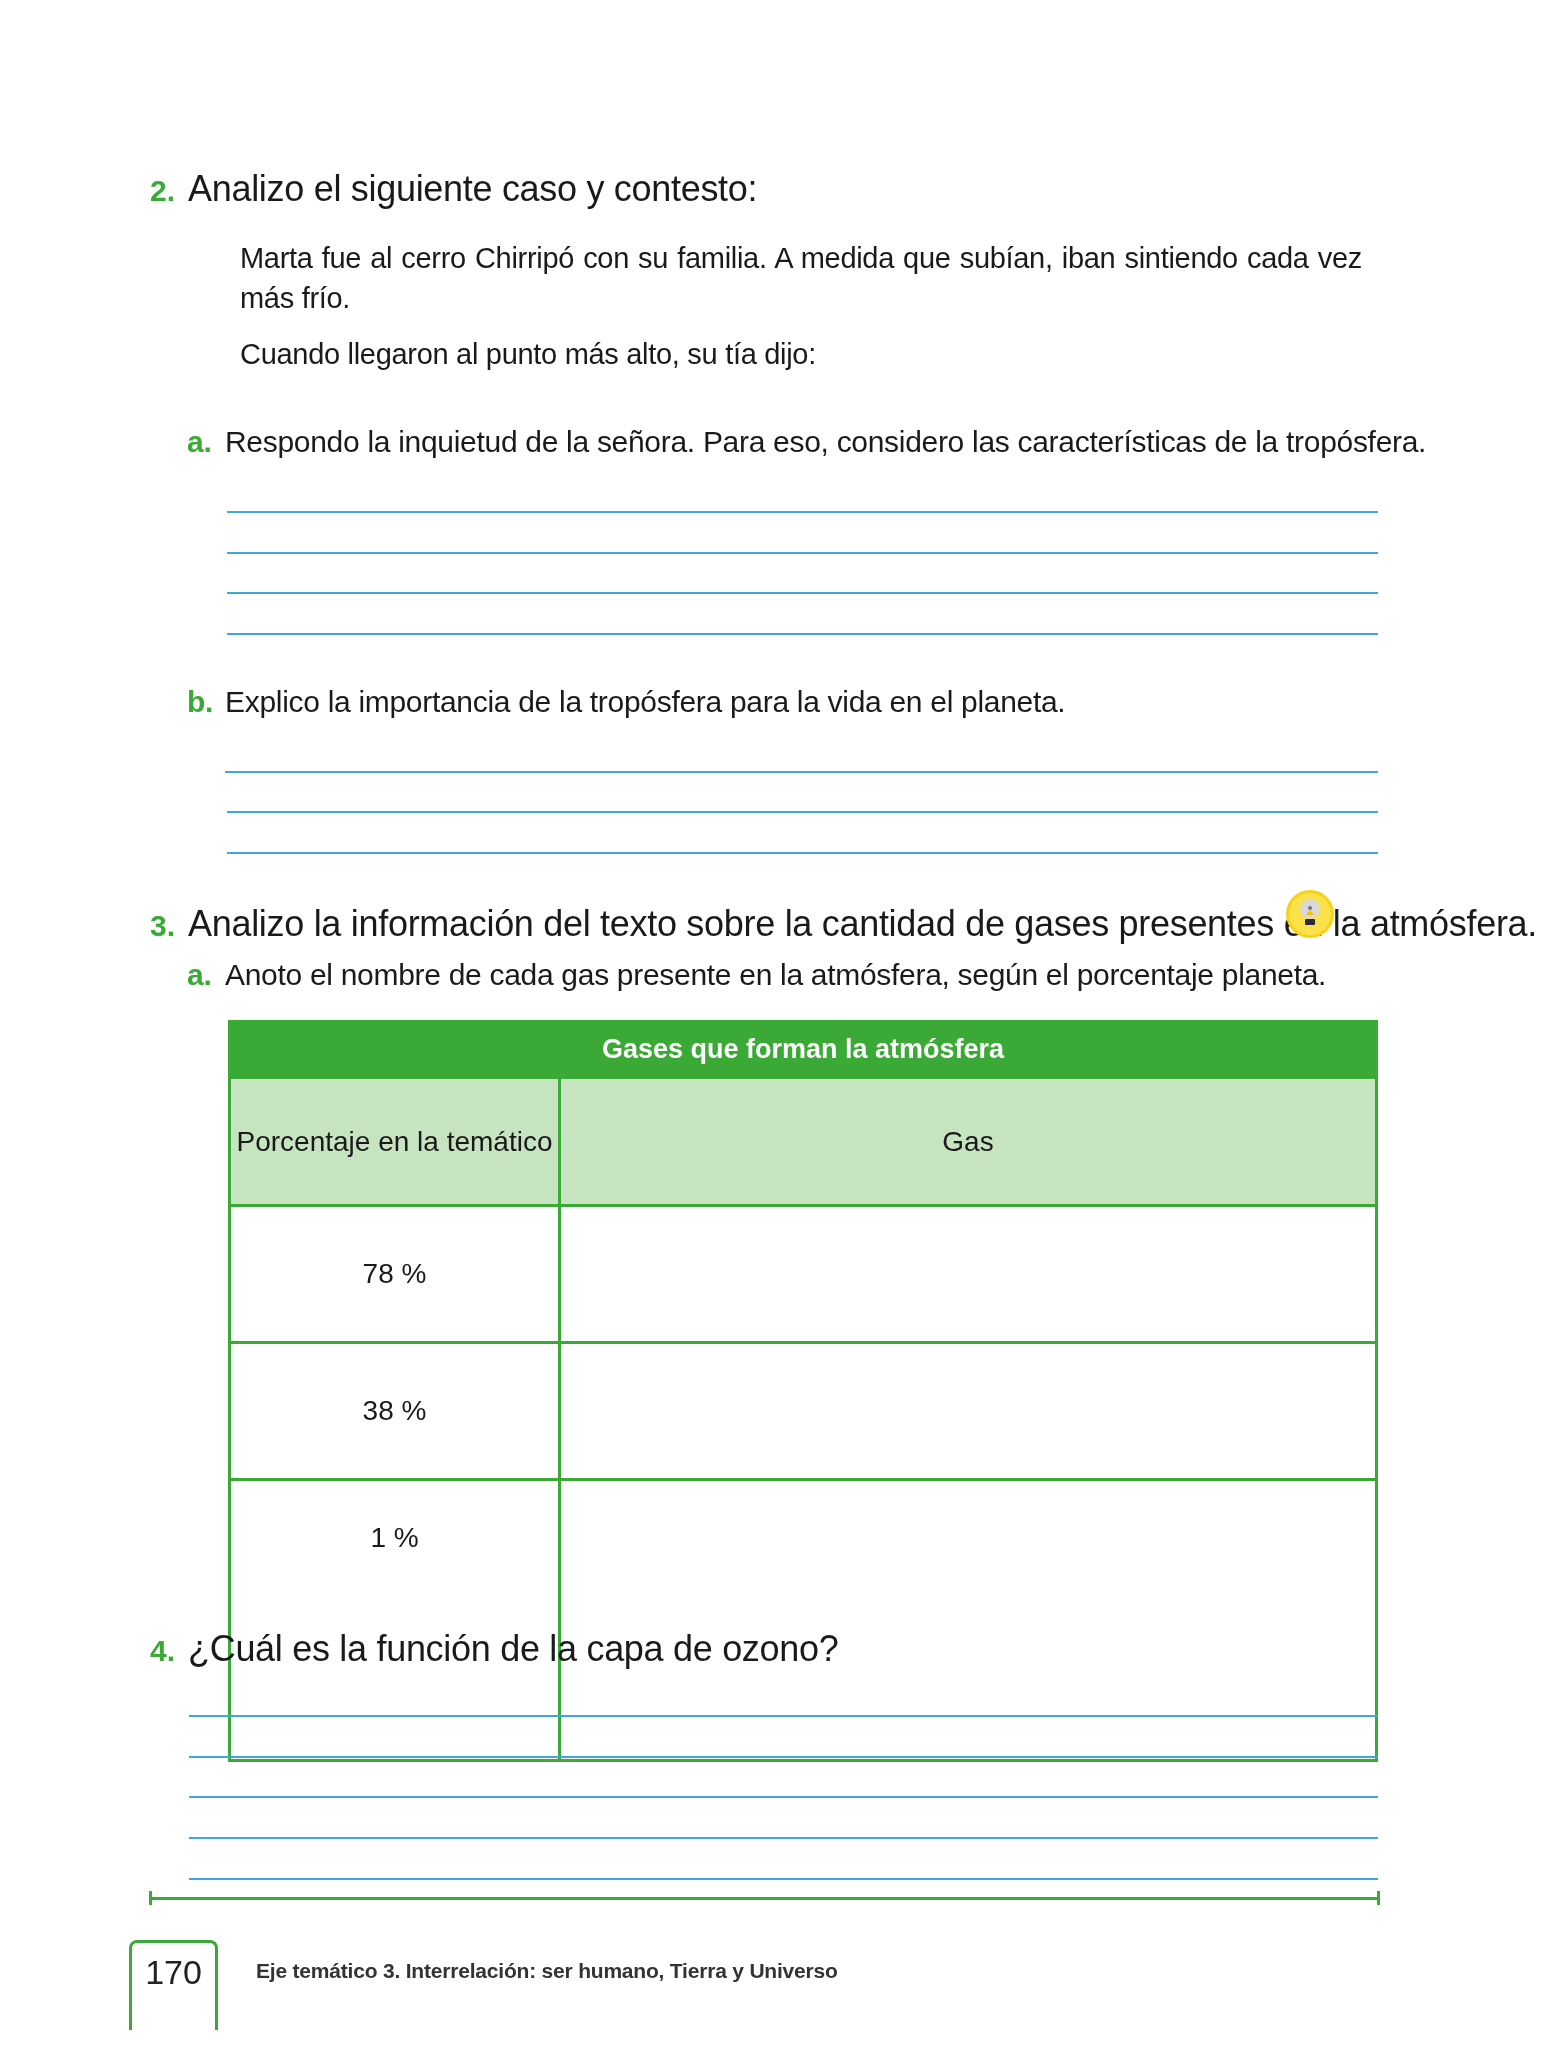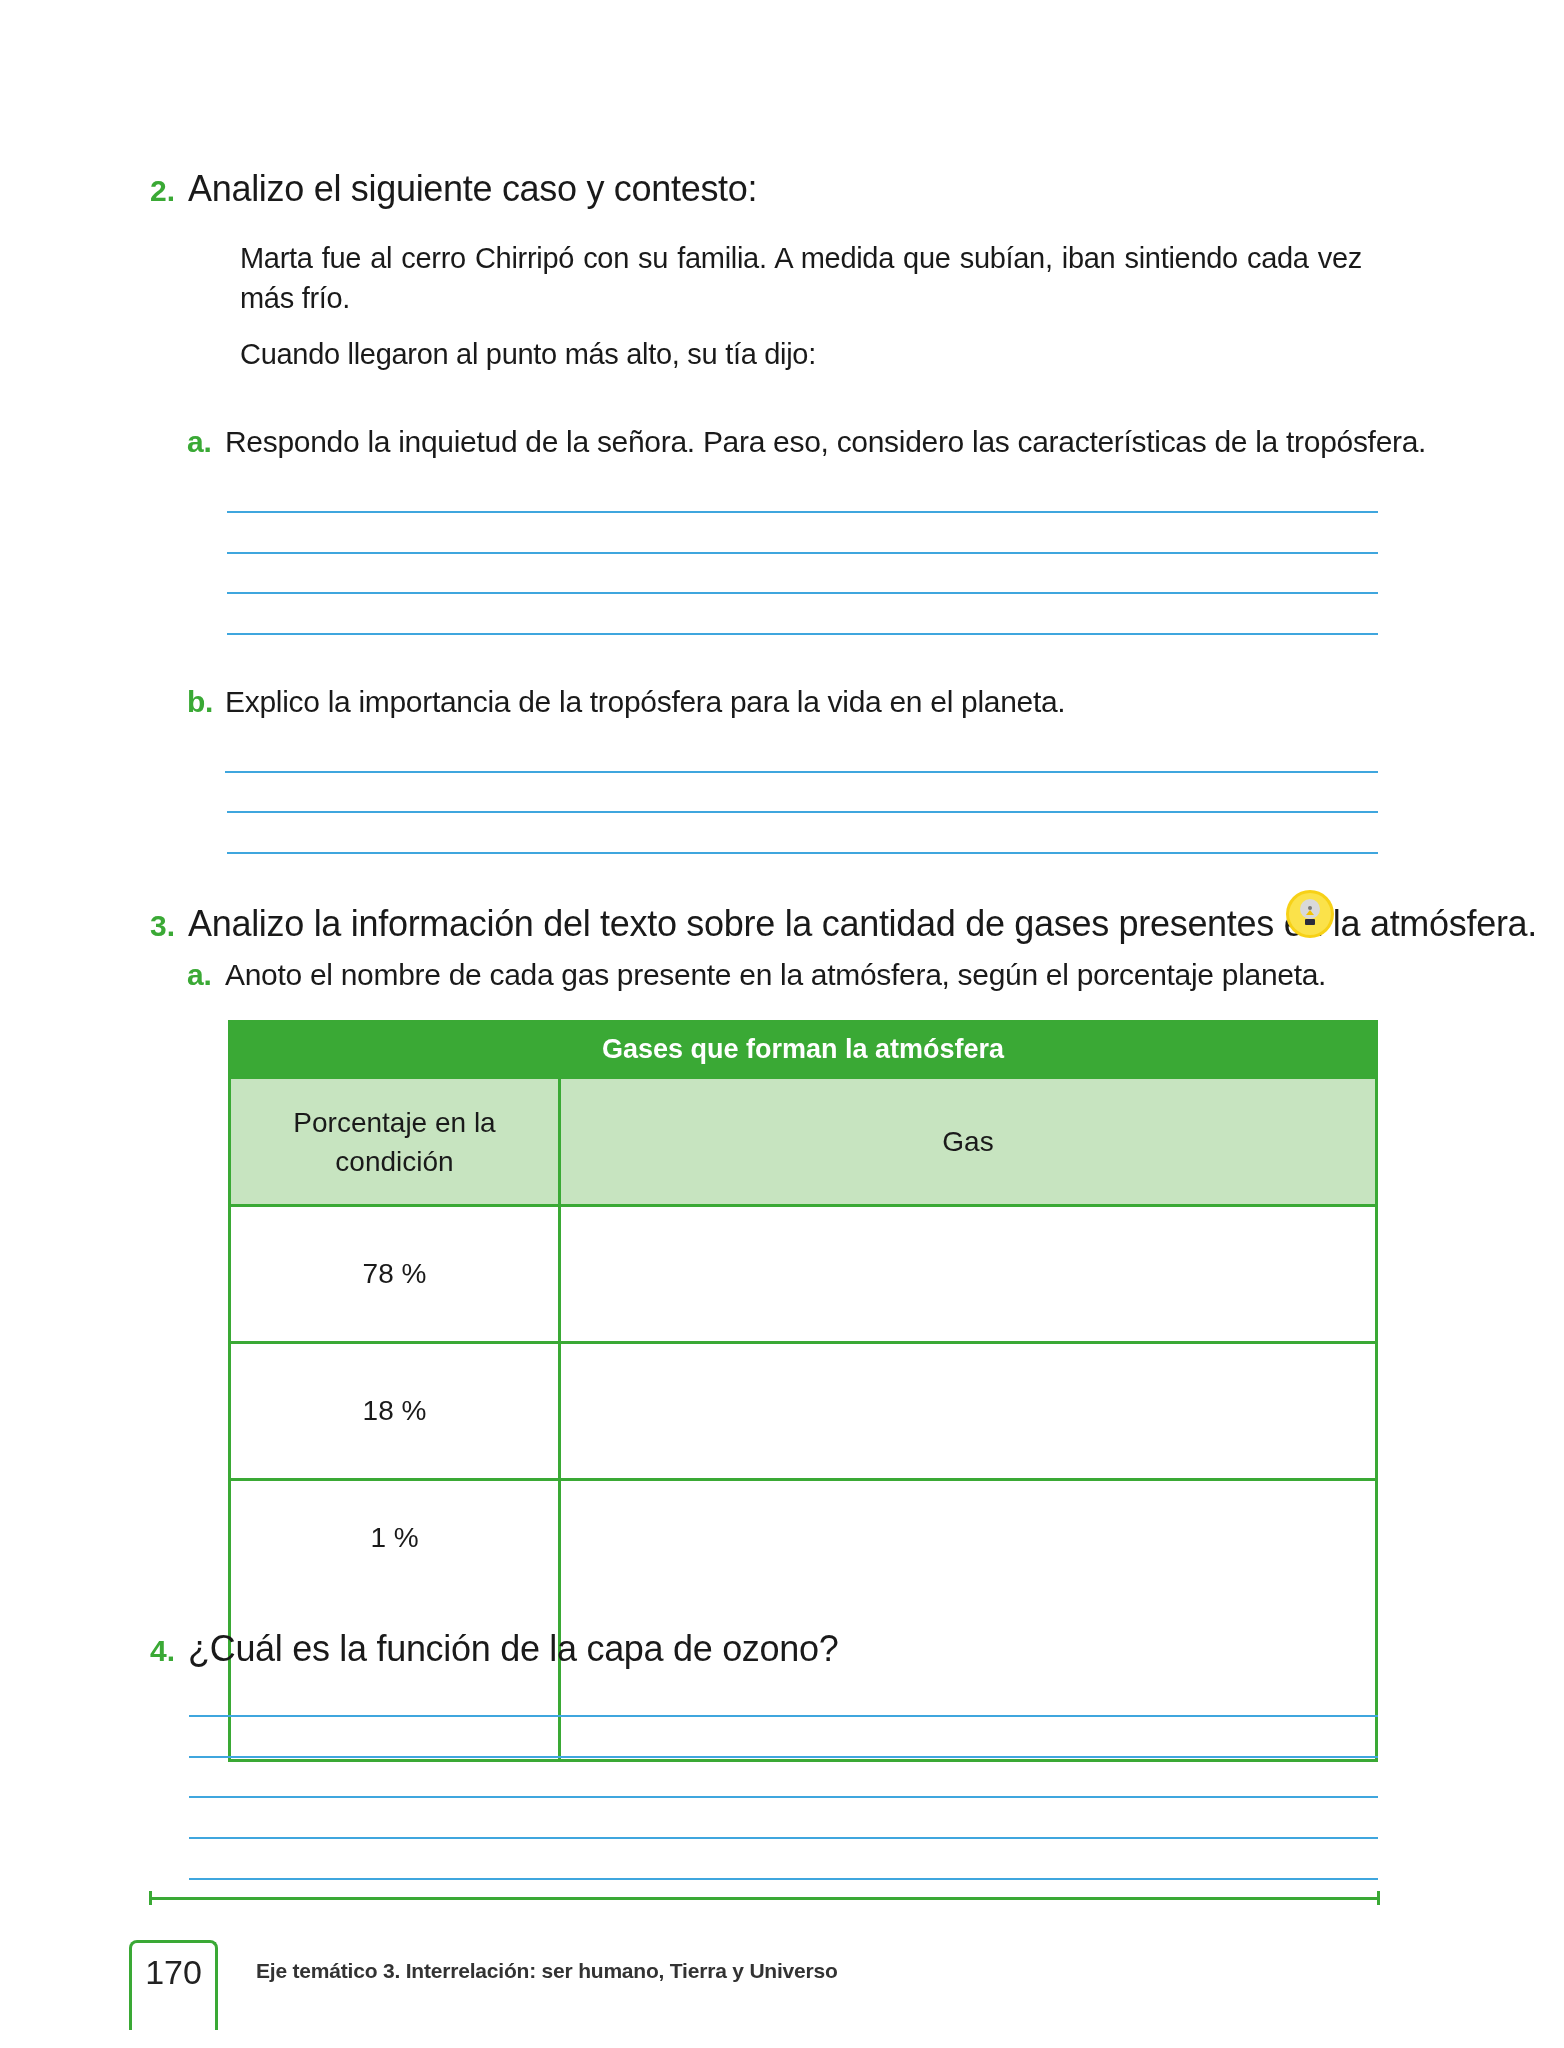--- a/index.html
+++ b/index.html
@@ -86,27 +86,27 @@
   <path d="M21 26 L25 21 L29 26 Z" fill="#f2c200"></path>
   <rect x="20" y="30" width="10" height="6" rx="1" fill="#2b2b3a"></rect>
 </svg>
 
 <div class="sub-head" style="top:958px;">
   <span class="qnum">a.</span><span>Anoto el nombre de cada gas presente en la atmósfera, según el porcentaje planeta.</span>
 </div>
 
 <div class="table">
   <div class="t-title">Gases que forman la atmósfera</div>
-  <div class="t-sub" style="left:0; width:327px;">Porcentaje en la condición</div>
+  <div class="t-sub" style="left:0; width:327px;">Porcentaje en la temático</div>
   <div class="t-sub" style="left:330px; right:0;">Gas</div>
 
   <div class="t-cell" style="left:0; width:327px; top:184px;">78 %</div>
   <div class="t-cell" style="left:330px; right:0; top:184px;"></div>
 
-  <div class="t-cell" style="left:0; width:327px; top:321px;">18 %</div>
+  <div class="t-cell" style="left:0; width:327px; top:321px;">38 %</div>
   <div class="t-cell" style="left:330px; right:0; top:321px;"></div>
 
   <div class="t-cell" style="left:0; width:327px; top:458px; border-bottom:none; height:114px;">1 %</div>
   <div class="t-cell" style="left:330px; right:0; top:458px; border-bottom:none; height:114px;"></div>
 
   <div class="col-div"></div>
 </div>
 
 <div class="q-head" style="top:1628px;">
   <span class="qnum">4.</span><span class="qtitle">¿Cuál es la función de la capa de ozono?</span>

